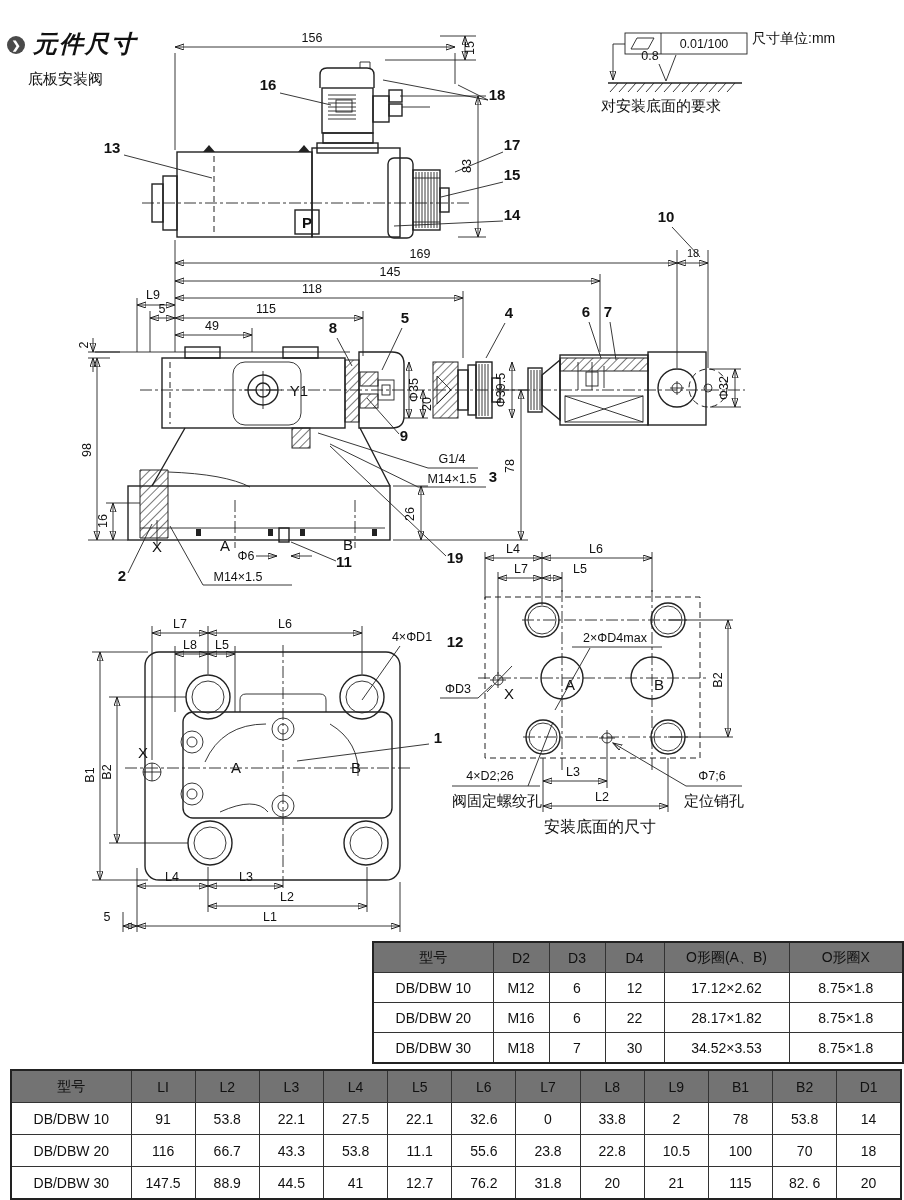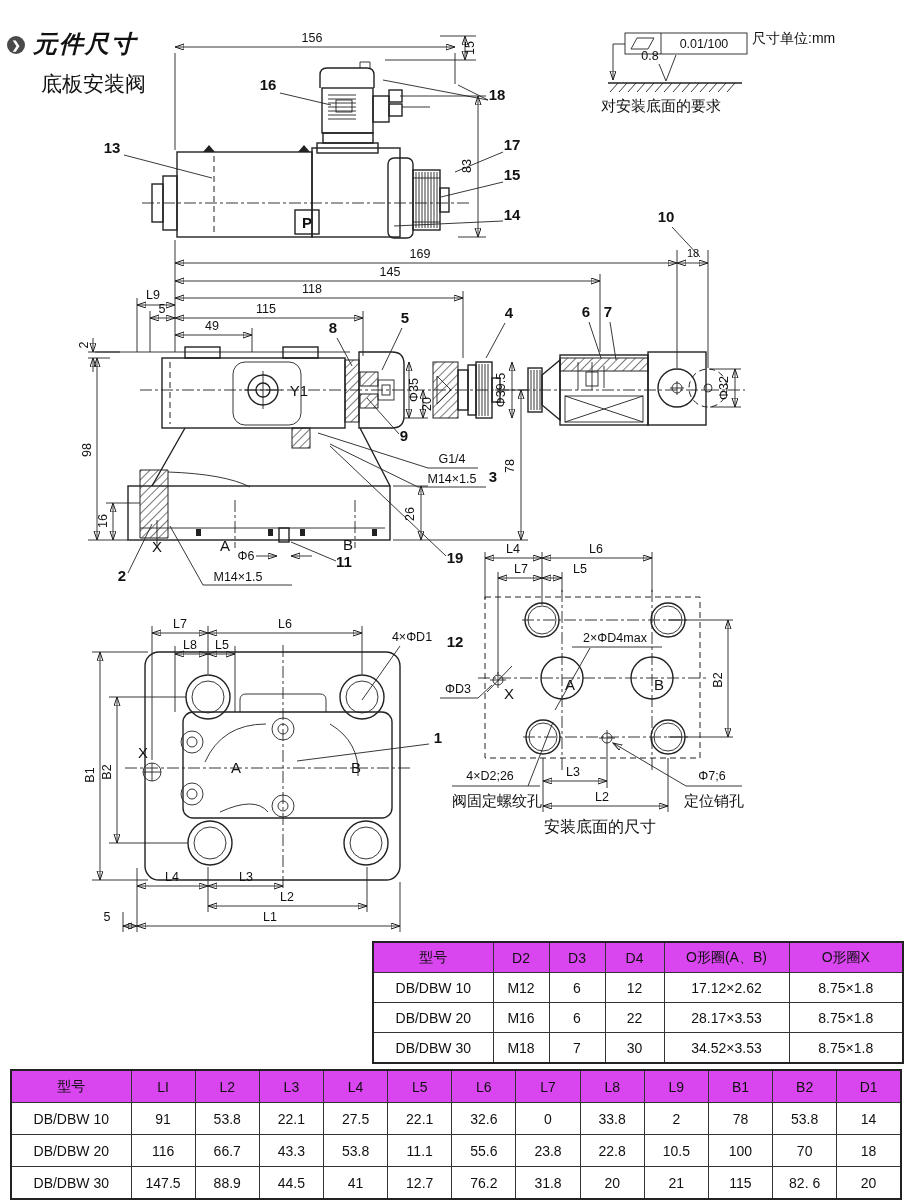--- a/index.html
+++ b/index.html
@@ -1,39 +1,39 @@
 <!DOCTYPE html>
 <html><head>
 <meta charset="utf-8">
 <style>
   html,body{margin:0;padding:0;background:#e8e8e8;}
   .page{position:relative;width:904px;height:1200px;background:#ffffff;overflow:hidden;
         font-family:"Liberation Sans",sans-serif;color:#111;}
   .hdr-bullet{position:absolute;left:7px;top:36px;width:18px;height:18px;border-radius:50%;
         background:#4a4a4a;color:#fff;font-size:11px;line-height:18px;text-align:center;font-weight:bold;}
   .hdr-title{position:absolute;left:33px;top:28px;font-size:24px;font-weight:bold;letter-spacing:2px;font-style:italic;}
-  .hdr-sub{position:absolute;left:41px;top:70px;font-size:21px;}
+  .hdr-sub{position:absolute;left:28px;top:70px;font-size:15px;}
   .unit-note{position:absolute;left:752px;top:30px;font-size:14px;}
   svg{position:absolute;left:0;top:0;}
   svg line,svg path,svg rect,svg circle,svg polyline,svg polygon{fill:none;stroke:#222;}
   .s1{stroke-width:1.4px;}
   .s0{stroke-width:0.9px;}
   .cl{stroke-width:0.9px;stroke-dasharray:12 3 3 3;}
   .dsh{stroke-width:1px;stroke-dasharray:6 4;}
   .hat{fill:url(#hat);stroke:#222;stroke-width:1px;}
   .fill{fill:#222;stroke:none;}
   svg text{fill:#111;stroke:none;font-family:"Liberation Sans",sans-serif;}
   .dt{font-size:12.5px;text-anchor:middle;}
   .sm{font-size:11px;}
   .pn{font-size:15px;font-weight:bold;text-anchor:middle;}
   .cn{font-size:15px;text-anchor:middle;}
   table{position:absolute;border-collapse:collapse;table-layout:fixed;text-align:center;
         font-size:14px;border:2px solid #222;}
   th,td{border:1.5px solid #333;padding:0;height:29px;font-weight:normal;overflow:hidden;white-space:nowrap;}
-  th{background:#d946ef;}
+  th{background:#737373;}
   .t1{left:372px;top:941px;width:530px;}
   .t2{left:10px;top:1069px;width:892px;}
   .t2 th,.t2 td{height:31px;}
 </style>
 </head>
 <body>
 
 <div class="page">
 
   <span class="hdr-bullet">❯</span>
@@ -438,21 +438,21 @@
       <td>6</td>
       <td>12</td>
       <td>17.12×2.62</td>
       <td>8.75×1.8</td>
     </tr>
     <tr>
       <td>DB/DBW 20</td>
       <td>M16</td>
       <td>6</td>
       <td>22</td>
-      <td>28.17×3.53</td>
+      <td>28.17×1.82</td>
       <td>8.75×1.8</td>
     </tr>
     <tr>
       <td>DB/DBW 30</td>
       <td>M18</td>
       <td>7</td>
       <td>30</td>
       <td>34.52×3.53</td>
       <td>8.75×1.8</td>
     </tr>

